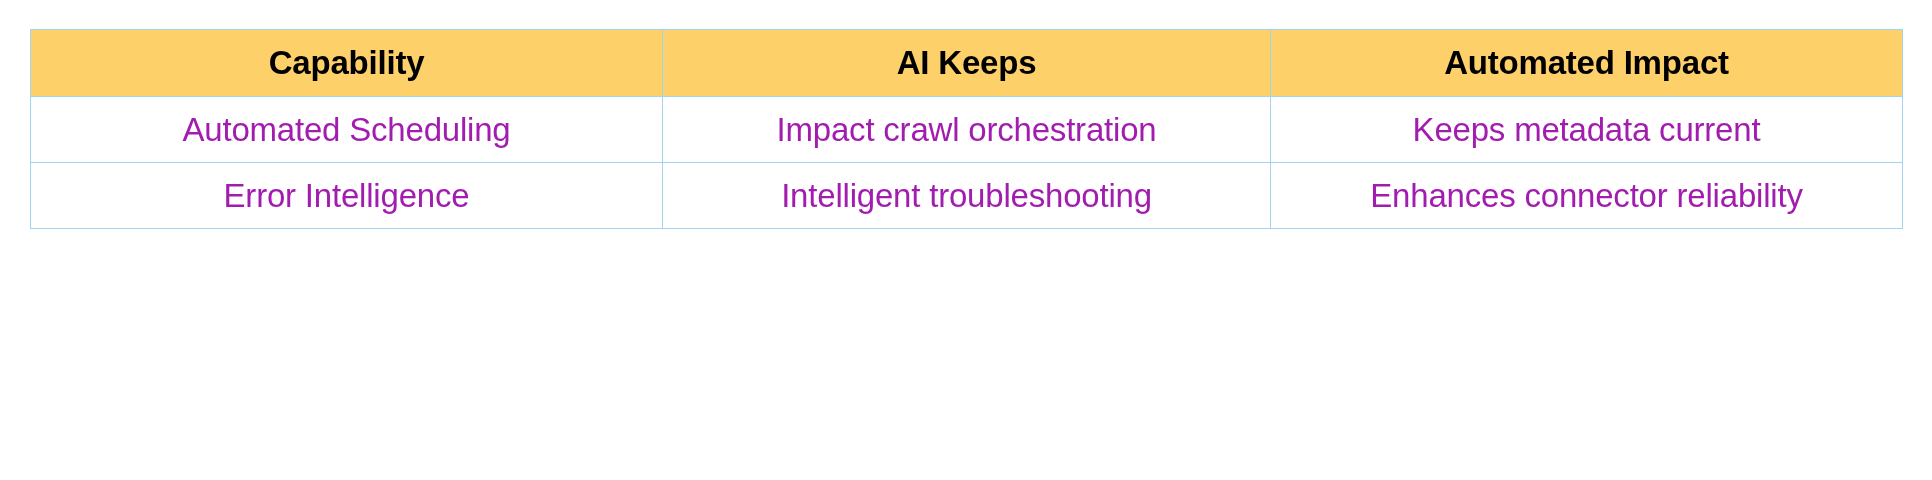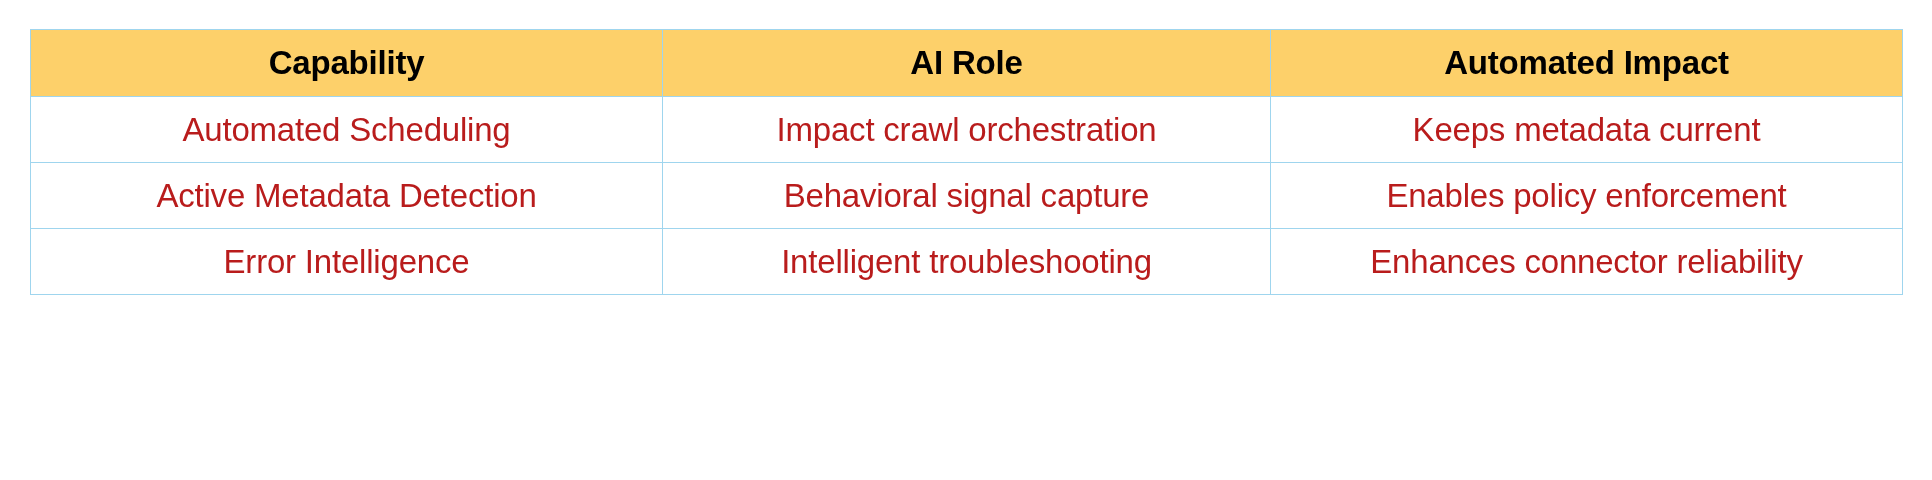--- a/index.html
+++ b/index.html
@@ -56,21 +56,21 @@
     font-weight: bold;
     font-size: 33px;
     height: 66px;
     line-height: 66px;
     letter-spacing: -0.2px;
     border-color: #9fd5ee;
   }
 
   table.capability-table tbody td {
     background: #ffffff;
-    color: #b91c1c;
+    color: #a21caf;
     font-weight: 400;
     font-size: 33px;
     height: 65px;
     line-height: 65px;
     letter-spacing: -0.2px;
     white-space: nowrap;
     overflow: hidden;
   }
 </style>
 </head>
@@ -80,34 +80,29 @@
   <div class="table-wrap">
     <table class="capability-table">
       <colgroup>
         <col class="c1">
         <col class="c2">
         <col class="c3">
       </colgroup>
       <thead>
         <tr>
           <th>Capability</th>
-          <th>AI Role</th>
+          <th>AI Keeps</th>
           <th>Automated Impact</th>
         </tr>
       </thead>
       <tbody>
         <tr>
           <td>Automated Scheduling</td>
           <td>Impact crawl orchestration</td>
           <td>Keeps metadata current</td>
-        </tr>
-        <tr>
-          <td>Active Metadata Detection</td>
-          <td>Behavioral signal capture</td>
-          <td>Enables policy enforcement</td>
         </tr>
         <tr>
           <td>Error Intelligence</td>
           <td>Intelligent troubleshooting</td>
           <td>Enhances connector reliability</td>
         </tr>
       </tbody>
     </table>
   </div>
 </div>

